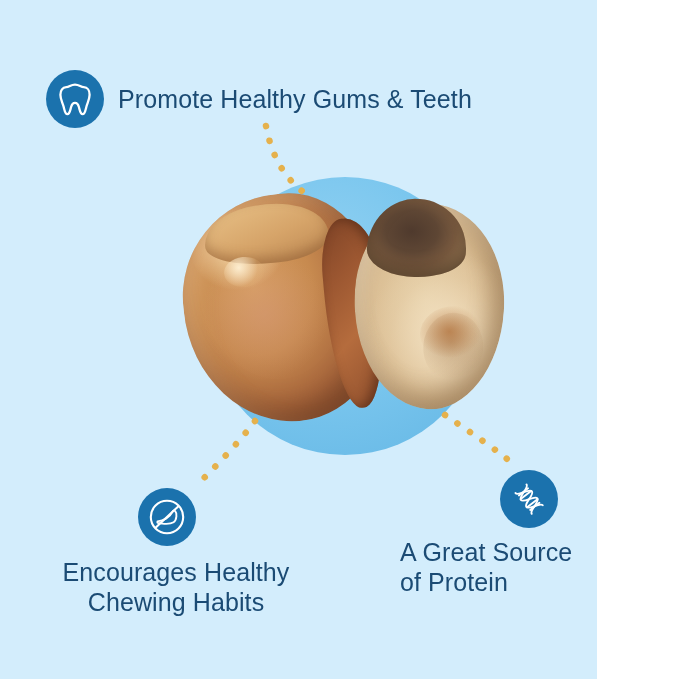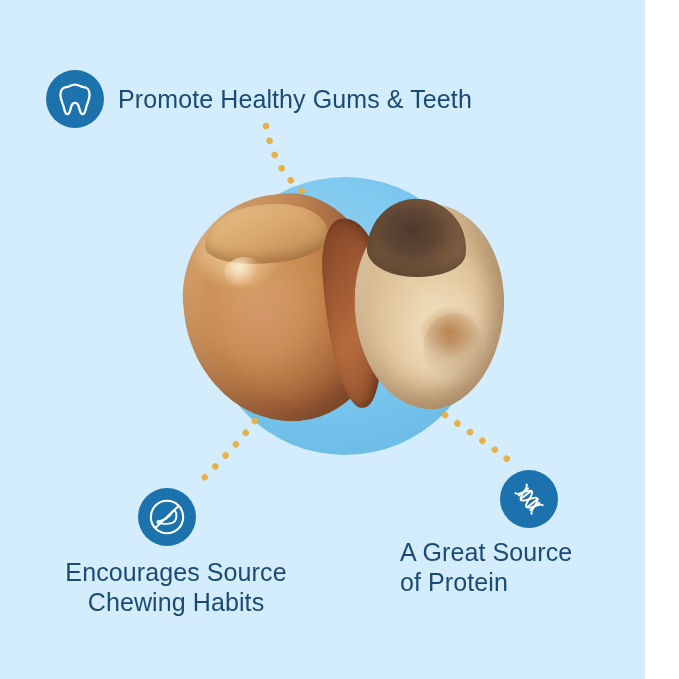--- a/index.html
+++ b/index.html
@@ -12,21 +12,20 @@
     overflow: hidden;
     font-family: "Liberation Sans", sans-serif;
   }
 
   #infographic {
     position: relative;
     width: 597px;
     height: 679px;
     background: #d3edfc;
     overflow: hidden;
-    padding-left: 48px;
   }
 
   
   .hero-disc {
     position: absolute;
     left: 206px;
     top: 177px;
     width: 278px;
     height: 278px;
     border-radius: 50%;
@@ -240,21 +239,21 @@
     <svg width="42" height="42" viewBox="0 0 42 42">
       <circle cx="21" cy="21" r="16.2" fill="none" stroke="#ffffff" stroke-width="2.1"></circle>
       <path d="M11.5 25.4 C14.0 25.0 17.2 24.2 20.0 22.6 C23.0 20.9 25.2 18.4 26.4 15.8
                C27.0 14.5 28.4 14.3 29.2 15.2 C30.2 16.3 30.6 18.2 30.4 20.4
                C30.1 23.2 29.0 25.4 27.6 26.3 C25.0 27.9 20.0 28.0 16.2 27.6
                C14.0 27.4 12.2 27.0 11.4 26.6 Z" fill="none" stroke="#ffffff" stroke-width="1.9" stroke-linejoin="round"></path>
       <line x1="9.8" y1="31.6" x2="32.2" y2="10.4" stroke="#ffffff" stroke-width="2.1" stroke-linecap="round"></line>
     </svg>
   </div>
 
-  <div class="label" id="label-chewing">Encourages Source
+  <div class="label" id="label-chewing">Encourages Healthy
 Chewing Habits</div>
 
   <div class="badge" id="badge-protein">
     <svg width="36" height="36" viewBox="0 0 36 36">
       <g fill="none" stroke="#ffffff" stroke-width="1.9" stroke-linejoin="round" stroke-linecap="round" transform="rotate(-38 18 18)">
         <path d="M11.0 5.0 C11.0 9.4 25.0 9.4 25.0 13.8 C25.0 18.2 11.0 18.2 11.0 22.6 C11.0 27.0 25.0 27.0 25.0 31.4"></path>
         <path d="M25.0 5.0 C25.0 9.4 11.0 9.4 11.0 13.8 C11.0 18.2 25.0 18.2 25.0 22.6 C25.0 27.0 11.0 27.0 11.0 31.4"></path>
         <line x1="12.2" y1="9.0" x2="23.8" y2="9.0"></line>
         <line x1="11.4" y1="13.0" x2="24.6" y2="13.0"></line>
         <line x1="11.4" y1="23.4" x2="24.6" y2="23.4"></line>

